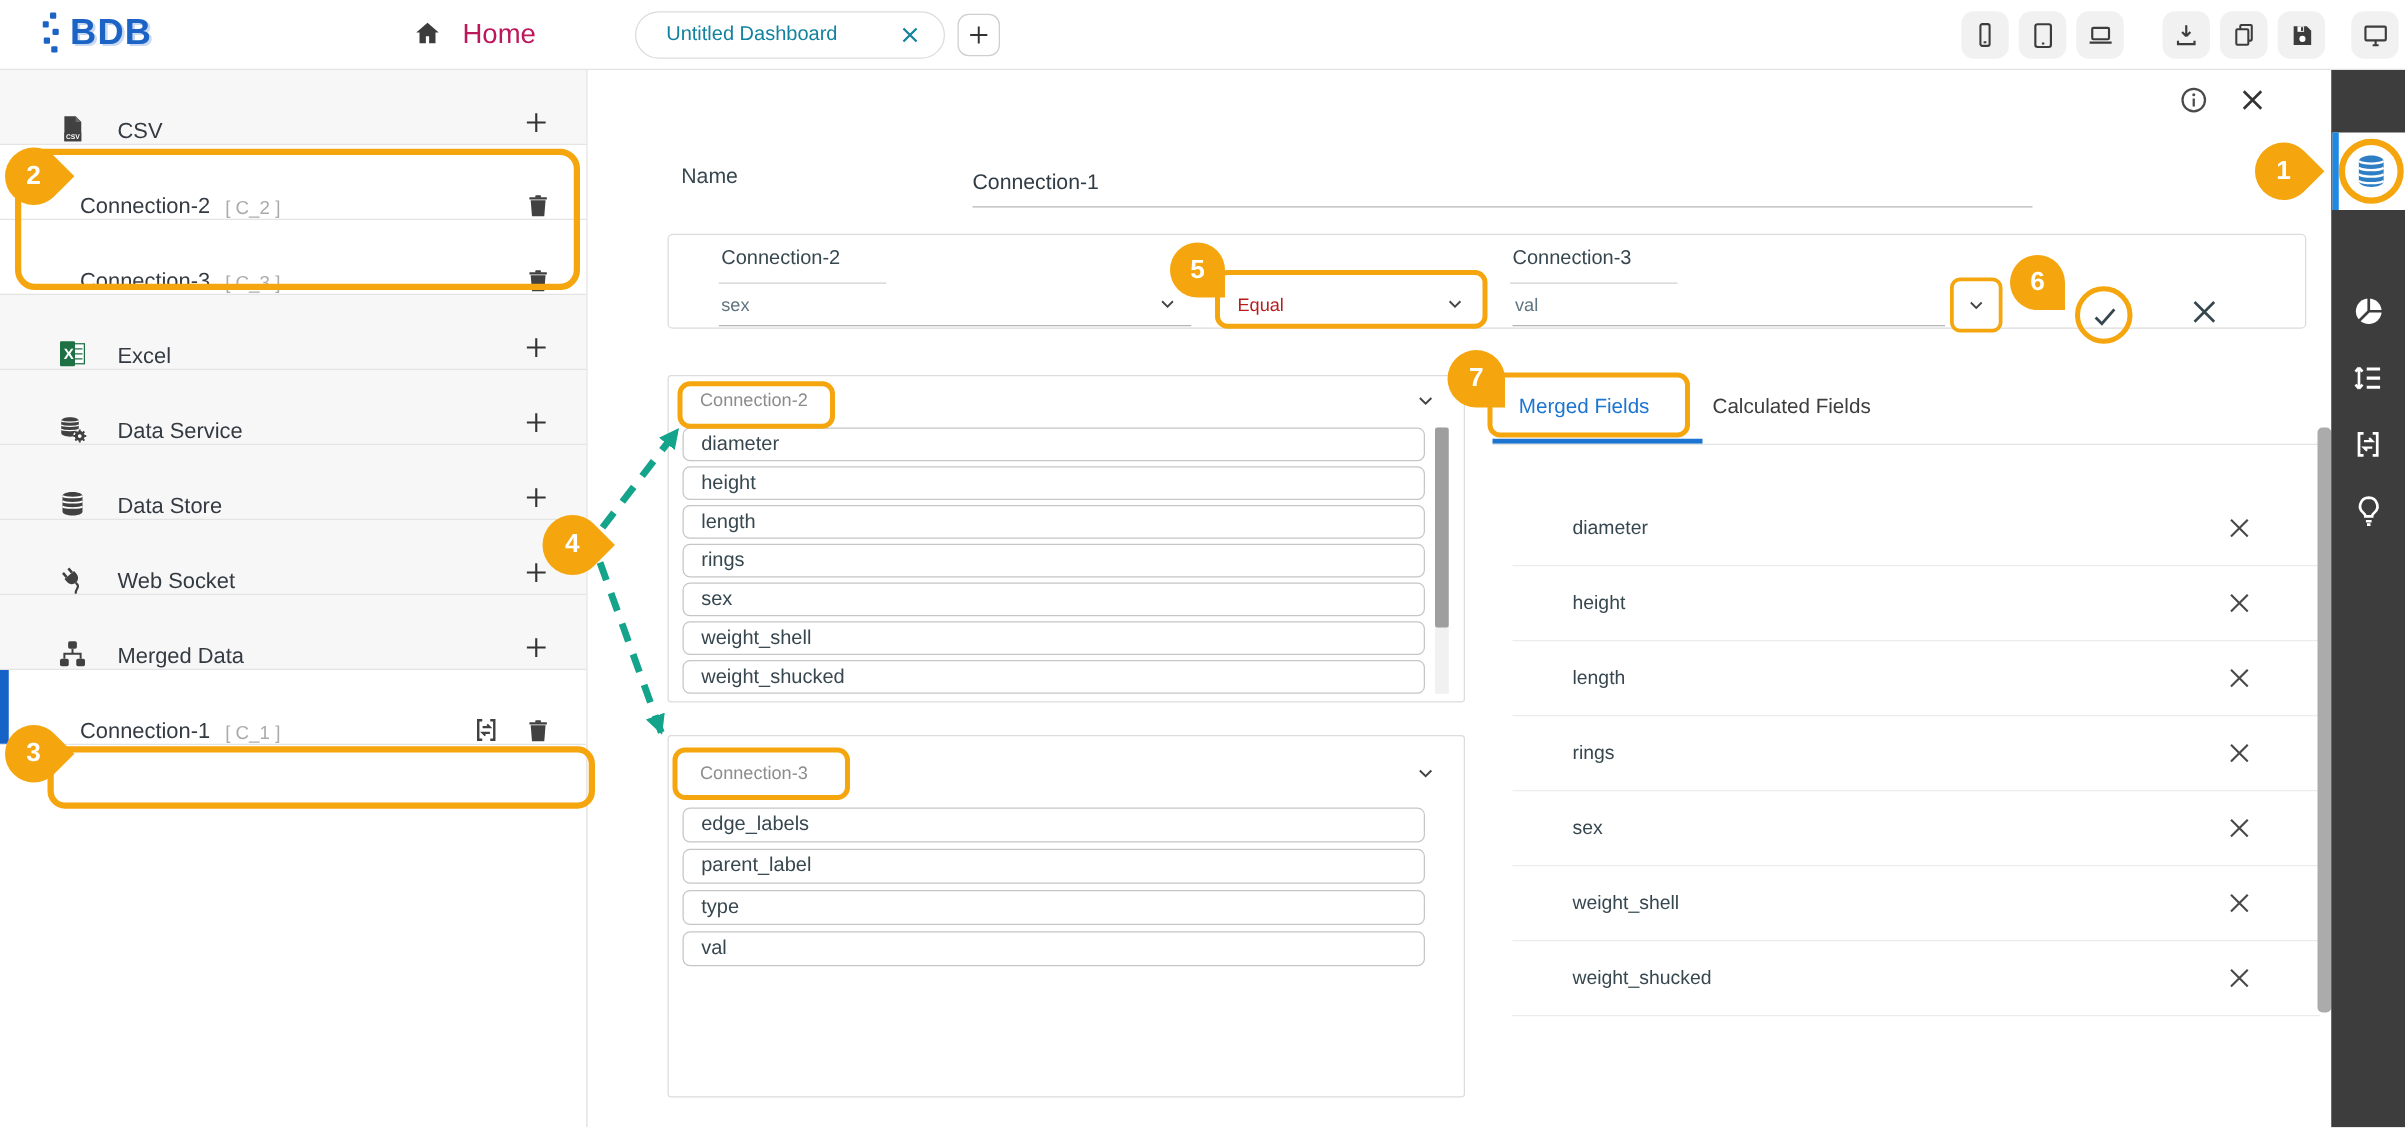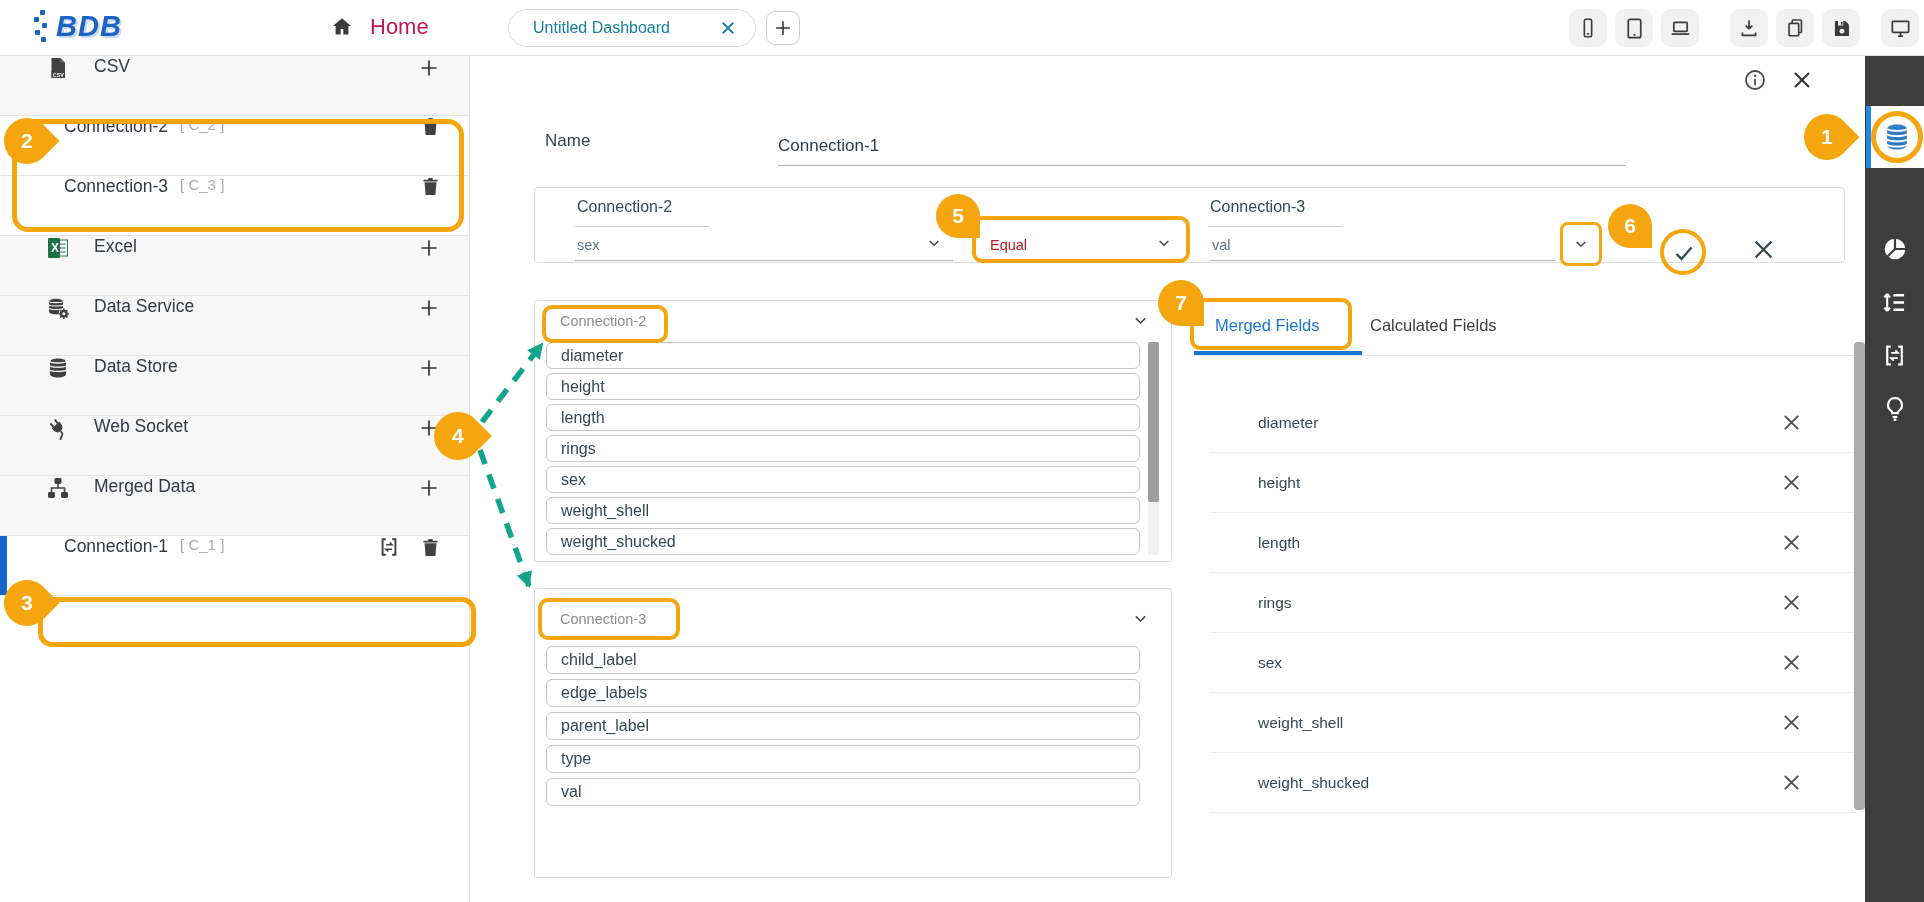--- a/index.html
+++ b/index.html
@@ -4,32 +4,32 @@
 <style>
   * { box-sizing: border-box; margin: 0; padding: 0; }
   html,body { background:#ffffff; }
   body { font-family: "Liberation Sans", sans-serif; }
   #app { position:relative; width:1924px; height:902px; background:#fff; overflow:hidden; }
   .abs { position:absolute; }
 
   
   .topbar { position:absolute; left:0; top:0; width:1924px; height:56px; background:#fff; border-bottom:1px solid #e3e3e3; z-index:5; }
   .logo { position:absolute; left:34px; top:8px; display:flex; align-items:center; }
-  .logo-text { font-size:29px; font-weight:bold; font-style:italic; color:#1b63c4; letter-spacing:1px; text-shadow:2px 2px 0 #c9d9f2; }
+  .logo-text { font-size:29px; font-weight:bold; color:#1b63c4; letter-spacing:1px; text-shadow:2px 2px 0 #c9d9f2; }
   .logo-px { margin-right:6px; }
   .home-group { position:absolute; left:330px; top:14px; display:flex; align-items:center; gap:16px; cursor:pointer; }
   .home-label { font-size:22px; color:#be185d; }
   .dash-tab { position:absolute; left:508px; top:9px; width:248px; height:38px; border:1.5px solid #dcdcdc; border-radius:19px; background:#fff; display:flex; align-items:center; padding:0 18px 0 24px; }
   .dash-tab-title { flex:1; font-size:16px; color:#12829e; }
   .tab-plus { position:absolute; left:766px; top:11px; width:34px; height:34px; border:1.5px solid #cfcfcf; border-radius:9px; background:#fff; display:flex; align-items:center; justify-content:center; cursor:pointer; }
   .dev-btn { position:absolute; top:9px; width:38px; height:38px; background:#f1f1f2; border-radius:10px; display:flex; align-items:center; justify-content:center; cursor:pointer; }
 
   
   .sidebar { position:absolute; left:0; top:56px; width:470px; height:846px; background:#fff; border-right:1px solid #e0e0e0; z-index:4; }
-  .srow { display:flex; align-items:flex-start; height:60px; border-bottom:1px solid #e4e4e4; cursor:pointer; }
+  .srow { display:flex; align-items:flex-end; height:60px; border-bottom:1px solid #e4e4e4; cursor:pointer; }
   .srow.cat { background:#f7f7f7; padding-left:46px; gap:24px; }
   .srow.conn { background:#fff; padding-left:64px; gap:12px; }
   .srow .lbl { font-size:17.5px; color:#333a41; }
   .srow .code { font-size:15px; color:#abahab; color:#ababab; }
   .srow .plus-btn { margin-left:auto; margin-right:28px; }
   .row-actions { margin-left:auto; margin-right:28px; display:flex; align-items:center; gap:20px; }
   .srow.active { position:relative; }
   .srow.active::before { content:""; position:absolute; left:0; top:0; width:7px; height:100%; background:#1663c7; }
 
   
@@ -345,21 +345,20 @@
   </div>
   <div class="vscroll" style="left:1148px; top:342px; height:213px;"></div>
   <div class="vthumb" style="left:1148px; top:342px; height:160px;"></div>
 
   <div class="panel" style="left:534px; top:588px; width:638px; height:290px;"></div>
   <div class="panel-head-text" style="left:560px; top:611px;">Connection-3</div>
   <div class="abs" style="left:1132px; top:610px;"><svg width="17" height="17" viewBox="0 0 24 24" fill="none">
         <path d="M5.5 9l6.5 6.5L18.5 9" stroke="#444" stroke-width="2.2"></path>
       </svg></div>
   <div class="abs" style="left:546px; top:646px; width:594px;">
-    <div class="field-item b">child_label</div>
     <div class="field-item b">edge_labels</div>
     <div class="field-item b">parent_label</div>
     <div class="field-item b">type</div>
     <div class="field-item b">val</div>
   </div>
 
   <div class="tab-label tab-merged">Merged Fields</div>
   <div class="tab-label tab-calc">Calculated Fields</div>
   <div class="tab-underline"></div>
   <div class="tab-divider"></div>

